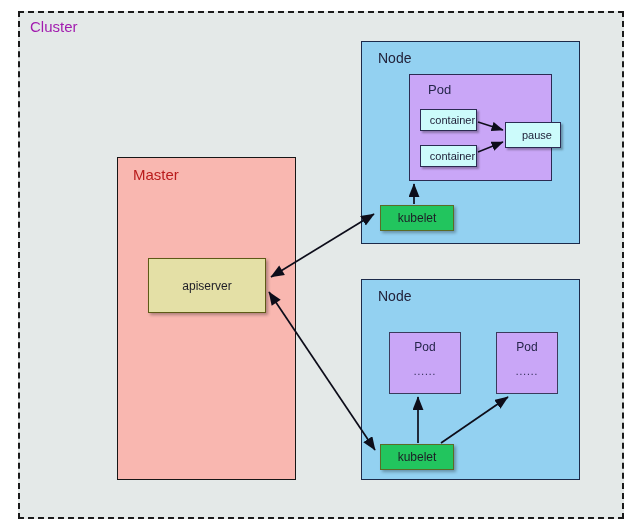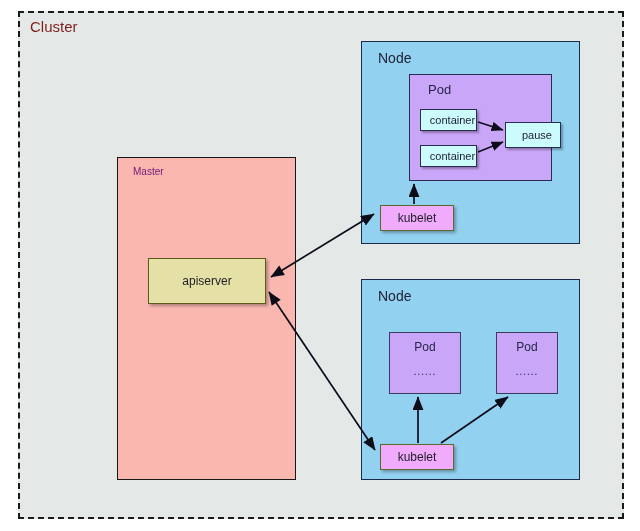--- a/index.html
+++ b/index.html
@@ -31,43 +31,43 @@
     top: 11px;
     width: 606px;
     height: 508px;
     background: #e4e9e8;
     border: 2px dashed #1a1a1a;
   }
   #cluster-label {
     left: 30px;
     top: 18px;
     font-size: 15px;
-    color: #7f1d1d;
+    color: #a21caf;
   }
 
   
   #master {
     left: 117px;
     top: 157px;
     width: 179px;
     height: 323px;
     background: #f9b7b0;
     border: 1.5px solid #161616;
   }
   #master-label {
     left: 133px;
     top: 166px;
-    font-size: 10px;
-    color: #701a75;
+    font-size: 15px;
+    color: #b91c1c;
   }
   #apiserver {
     left: 148px;
     top: 258px;
     width: 118px;
-    height: 46px;
+    height: 55px;
     background: #e4e0a6;
     border: 1.5px solid #5e5a17;
     box-shadow: 2px 2px 3px rgba(0,0,0,0.30);
   }
   #apiserver .txt {
     position: absolute;
     left: 0; right: 0;
     top: 50%;
     transform: translateY(-50%);
     text-align: center;
@@ -138,21 +138,21 @@
     font-size: 11px;
     color: #1d1d35;
     margin-left: 8px;
   }
   #container-1 { left: 420px; top: 109px; width: 57px; height: 22px; }
   #container-2 { left: 420px; top: 145px; width: 57px; height: 22px; }
   #pause-box   { left: 505px; top: 122px; width: 56px; height: 26px; }
 
   
   .kubelet {
-    background: #f0abfc;
+    background: #22c55e;
     border: 1.4px solid #5b6b27;
     box-shadow: 2px 2px 3px rgba(0,0,0,0.30);
   }
   .kubelet .txt {
     position: absolute;
     left: 0; right: 0;
     top: 50%;
     transform: translateY(-50%);
     text-align: center;
     font-size: 12px;

